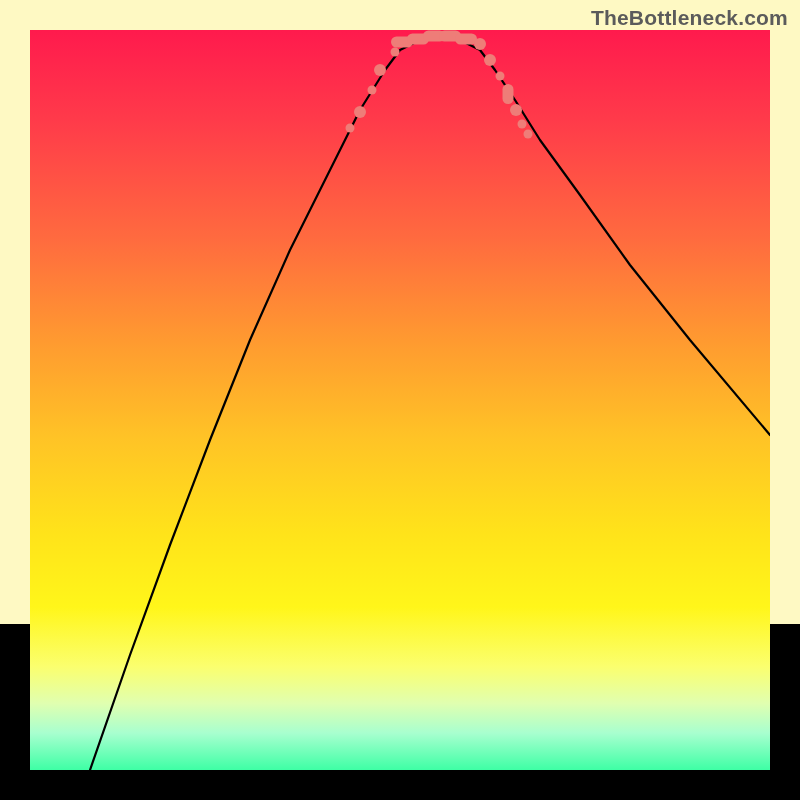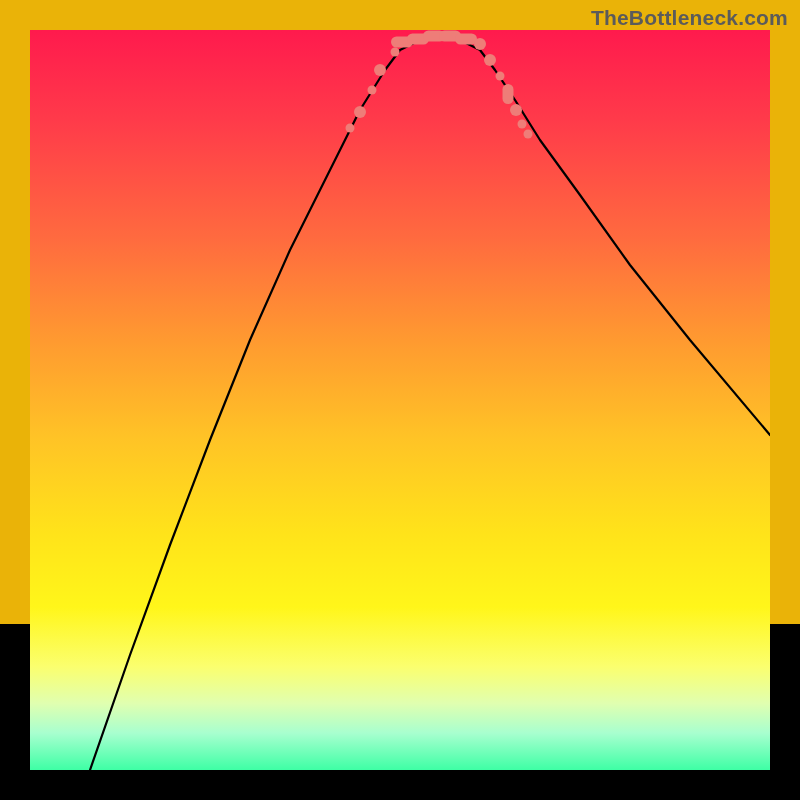--- a/index.html
+++ b/index.html
@@ -8,21 +8,21 @@
     width: 800px;
     height: 800px;
     overflow: hidden;
     background: #000;
     font-family: Arial, Helvetica, sans-serif;
   }
   .frame {
     position: relative;
     width: 800px;
     height: 624px;
-    background: #eab308;
+    background: #fef9c3;
   }
   .plot-area {
     position: absolute;
     left: 30px;
     top: 30px;
     width: 740px;
     height: 740px;
     background: linear-gradient(
       to bottom,
       #ff1a4d 0%,

